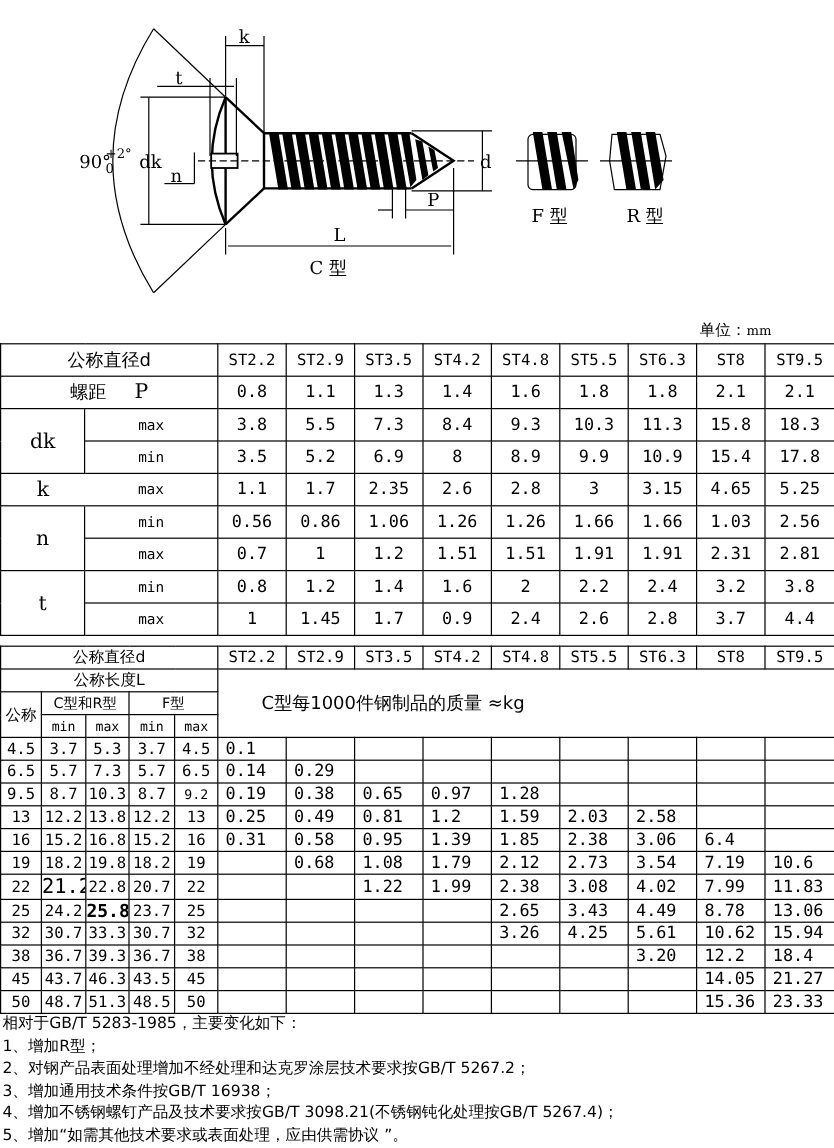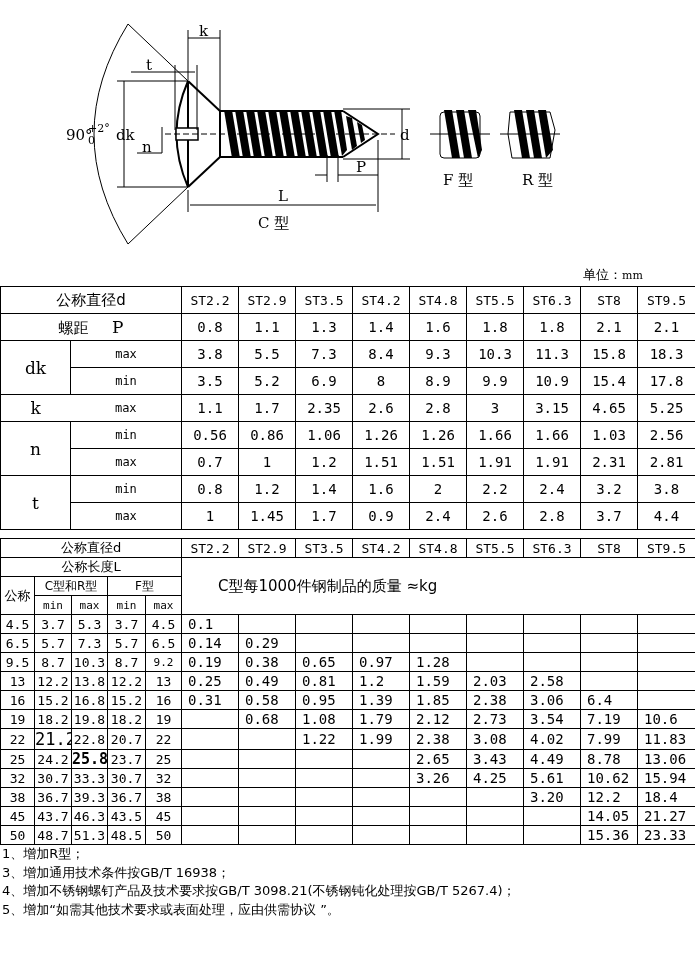--- a/index.html
+++ b/index.html
@@ -504,17 +504,19 @@
         <td class="val"></td>
         <td class="val"></td>
         <td class="val"></td>
         <td class="val">15.36</td>
         <td class="val">23.33</td>
       </tr>
     </tbody>
 </table>
 
 <div class="notes">
+  <div>相对于GB/T 5283-1985，主要变化如下：</div>
   <div>1、增加R型；</div>
+  <div>2、对钢产品表面处理增加不经处理和达克罗涂层技术要求按GB/T 5267.2；</div>
   <div>3、增加通用技术条件按GB/T 16938；</div>
   <div>4、增加不锈钢螺钉产品及技术要求按GB/T 3098.21(不锈钢钝化处理按GB/T 5267.4)；</div>
   <div>5、增加“如需其他技术要求或表面处理，应由供需协议 ”。</div>
 </div>
 
 </body></html>

